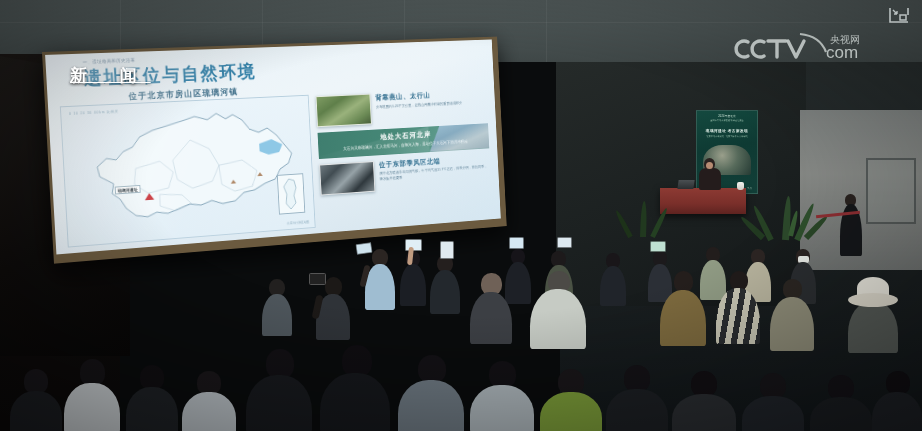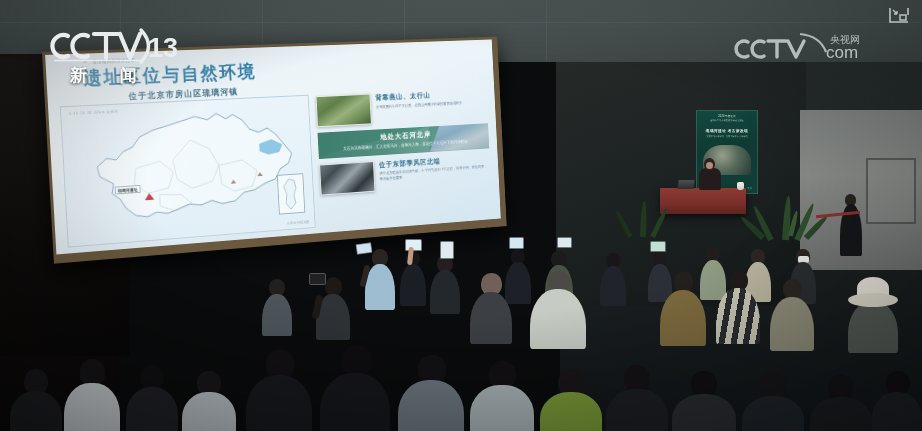--- a/index.html
+++ b/index.html
@@ -133,21 +133,21 @@
   .hat{position:absolute;border-radius:50% 50% 20% 20%;}
   .hatbrim{position:absolute;border-radius:50%;}
 
   .vignette{position:absolute;inset:0;pointer-events:none;
     background:radial-gradient(ellipse 85% 78% at 50% 42%,rgba(0,0,0,0) 40%,rgba(0,0,0,.48) 100%);}
 
   
   .cctv-logo{position:absolute;left:40px;top:24px;width:150px;height:46px;}
   .cctv-logo svg{width:100%;height:100%;}
   .cctv-news{position:absolute;left:70px;top:64px;font-size:17px;font-weight:700;color:#ffffff;
-    letter-spacing:14px;text-shadow:0 1px 3px rgba(0,0,0,.75);}
+    letter-spacing:14px;text-shadow:0 1px 3px rgba(0,0,0,.75);text-decoration:underline;}
   .cctv-com{position:absolute;right:22px;top:30px;width:170px;height:34px;opacity:.92;}
   .cctv-com svg{width:100%;height:100%;}
   .pip-icon{position:absolute;right:12px;top:6px;width:22px;height:18px;}
   .pip-icon svg{width:100%;height:100%;}
 </style>
 </head>
 <body>
 
 <div id="stage">
 
@@ -422,33 +422,20 @@
       <div class="shoulders" style="left:0;top:22px;width:62px;height:38px;background:#1a1d21"></div>
     </div>
     <div class="person" style="left:872px;bottom:0;width:50px;height:60px">
       <div class="head" style="left:14px;top:0;width:24px;height:24px;background:#100e12"></div>
       <div class="shoulders" style="left:0;top:21px;width:50px;height:42px;background:#1e2126"></div>
     </div>
   </div>
 
   <div class="vignette"></div>
 
-  <div class="cctv-logo">
-    <svg viewBox="0 0 150 46">
-      <g fill="none" stroke="#e9ecee" stroke-width="4.2" stroke-linecap="round">
-        <path d="M28,12 A11,11 0 1 0 28,32"></path>
-        <path d="M48,12 A11,11 0 1 0 48,32"></path>
-      </g>
-      <path d="M54,10 L78,10 M66,10 L66,34" stroke="#e9ecee" stroke-width="4.2" fill="none" stroke-linecap="round"></path>
-      <path d="M80,10 L90,34 L100,10" stroke="#e9ecee" stroke-width="4.2" fill="none" stroke-linecap="round" stroke-linejoin="round"></path>
-      <path d="M101,6 Q116,22 101,38" stroke="#e9ecee" stroke-width="3.4" fill="none" stroke-linecap="round"></path>
-      <line x1="14" y1="36.5" x2="104" y2="36.5" stroke="#e9ecee" stroke-width="1.6"></line>
-      <text x="108" y="33" font-family="'Liberation Sans',sans-serif" font-size="27" font-weight="700" fill="#e9ecee">13</text>
-    </svg>
-  </div>
   <div class="cctv-news">新  闻</div>
 
   <div class="cctv-com">
     <svg viewBox="0 0 170 34">
       <g fill="none" stroke="#cfd6d4" stroke-width="3.4" stroke-linecap="round" opacity="0.9">
         <path d="M18,12 A8,8 0 1 0 18,26"></path>
         <path d="M34,12 A8,8 0 1 0 34,26"></path>
       </g>
       <path d="M38,11 L56,11 M47,11 L47,27" stroke="#cfd6d4" stroke-width="3.4" opacity="0.9" fill="none" stroke-linecap="round"></path>
       <path d="M58,11 L66,27 L74,11" stroke="#cfd6d4" stroke-width="3.4" opacity="0.9" fill="none" stroke-linecap="round" stroke-linejoin="round"></path>

